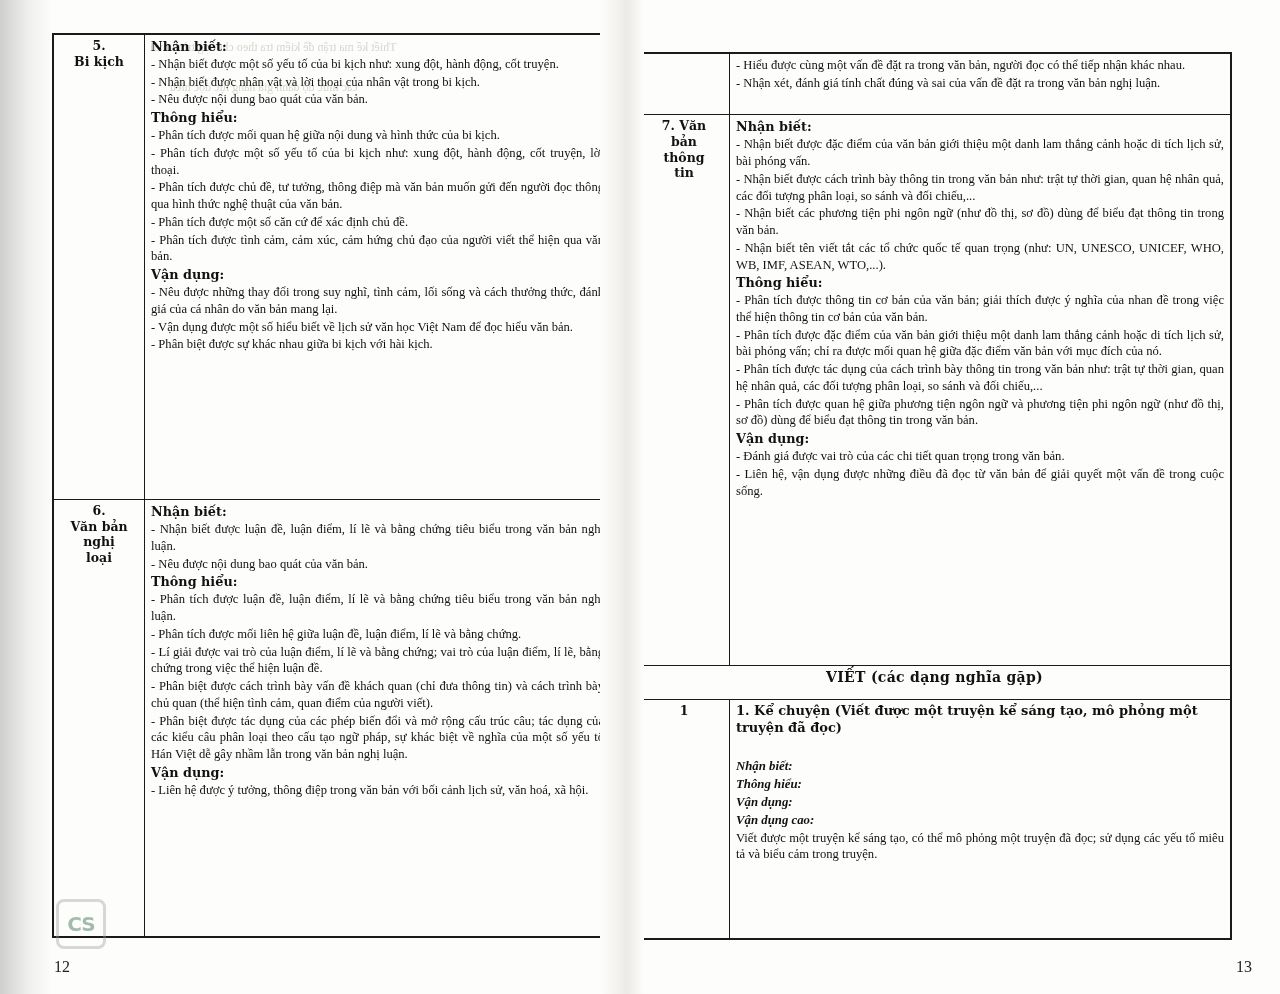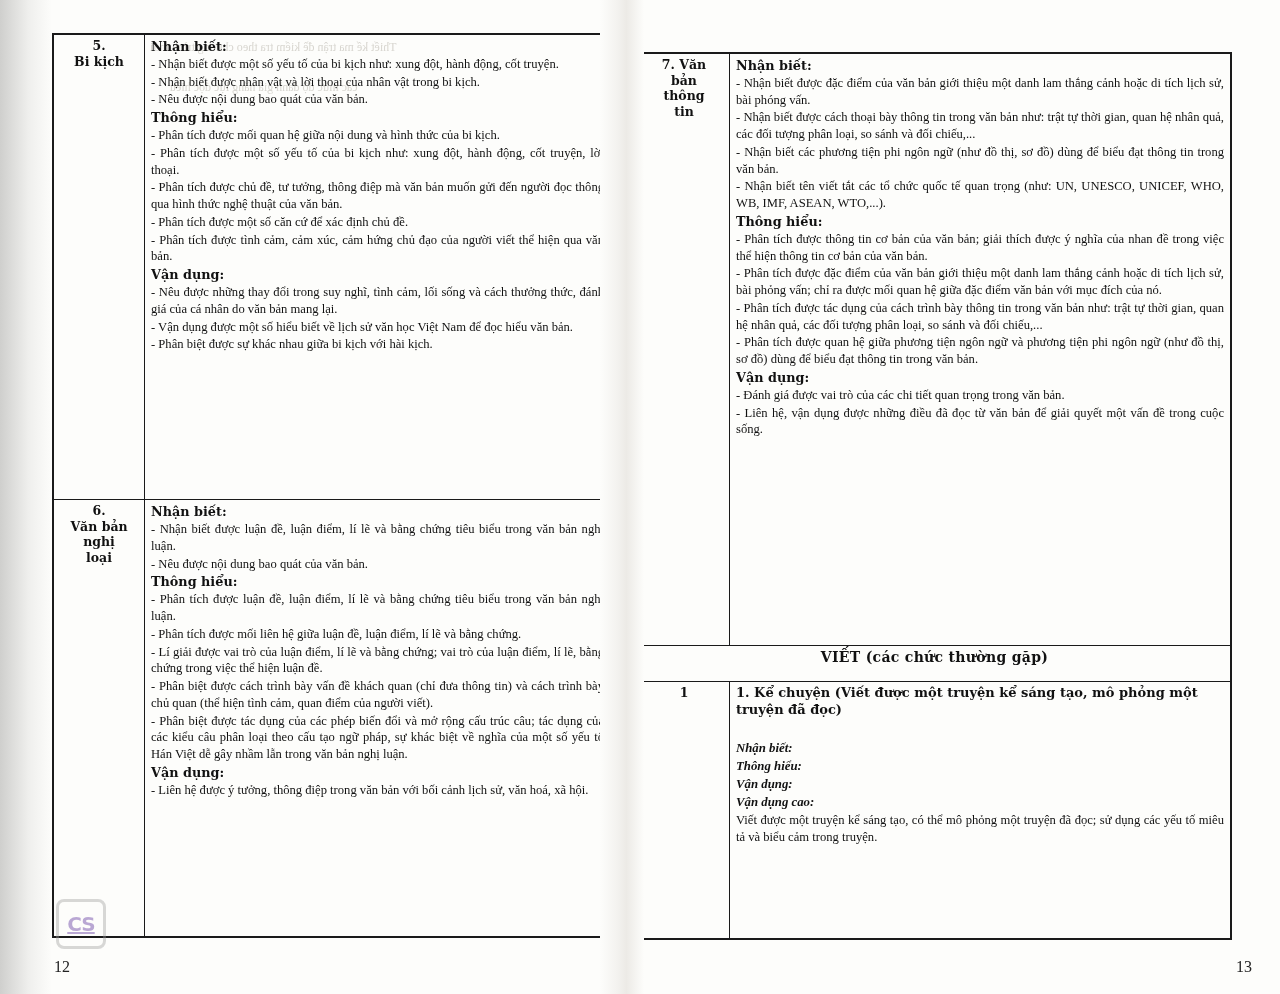--- a/index.html
+++ b/index.html
@@ -135,23 +135,22 @@
     pointer-events: none;
   }
   .wm-logo {
     width: 44px; height: 44px;
     border: 3px solid #9a9a9a;
     border-radius: 8px;
     display: flex; align-items: center; justify-content: center;
     font-family: "DejaVu Sans", sans-serif;
     font-weight: bold;
     font-size: 20px;
-    color: #4c1d95;
+    color: #14532d;
     letter-spacing: -1px;
-    text-decoration: underline;
   }
   .wm-text {
     font-family: "Liberation Serif", serif;
     font-size: 34px;
     color: #9b9b9b;
     white-space: nowrap;
   }
   
   .ghost {
     position: absolute;
@@ -223,44 +222,51 @@
             </td>
           </tr>
         </tbody>
       </table>
     </div>
 
     <div class="sheet right-sheet">
       <table class="grid">
         <tbody>
           <tr>
+            <td class="rowlabel col-label-right"></td>
+            <td class="cellbody">
+              <p>- Hiểu được cùng một vấn đề đặt ra trong văn bản, người đọc có thể tiếp nhận khác nhau.</p>
+              <p>- Nhận xét, đánh giá tính chất đúng và sai của vấn đề đặt ra trong văn bản nghị luận.</p>
+            </td>
+          </tr>
+          <tr>
             <td class="rowlabel col-label-right">
               <div>7. Văn</div>
               <div>bản</div>
               <div>thông</div>
               <div>tin</div>
             </td>
             <td class="cellbody">
               <p class="hd">Nhận biết:</p>
               <p>- Nhận biết được đặc điểm của văn bản giới thiệu một danh lam thắng cảnh hoặc di tích lịch sử, bài phóng vấn.</p>
-              <p>- Nhận biết được cách thoại bày thông tin trong văn bản như: trật tự thời gian, quan hệ nhân quả, các đối tượng phân loại, so sánh và đối chiếu,...</p>
+              <p>- Nhận biết được cách trình bày thông tin trong văn bản như: trật tự thời gian, quan hệ nhân quả, các đối tượng phân loại, so sánh và đối chiếu,...</p>
               <p>- Nhận biết các phương tiện phi ngôn ngữ (như đồ thị, sơ đồ) dùng để biểu đạt thông tin trong văn bản.</p>
               <p>- Nhận biết tên viết tắt các tổ chức quốc tế quan trọng (như: UN, UNESCO, UNICEF, WHO, WB, IMF, ASEAN, WTO,...).</p>
               <p class="hd">Thông hiểu:</p>
               <p>- Phân tích được thông tin cơ bản của văn bản; giải thích được ý nghĩa của nhan đề trong việc thể hiện thông tin cơ bản của văn bản.</p>
               <p>- Phân tích được đặc điểm của văn bản giới thiệu một danh lam thắng cảnh hoặc di tích lịch sử, bài phỏng vấn; chỉ ra được mối quan hệ giữa đặc điểm văn bản với mục đích của nó.</p>
               <p>- Phân tích được tác dụng của cách trình bày thông tin trong văn bản như: trật tự thời gian, quan hệ nhân quả, các đối tượng phân loại, so sánh và đối chiếu,...</p>
               <p>- Phân tích được quan hệ giữa phương tiện ngôn ngữ và phương tiện phi ngôn ngữ (như đồ thị, sơ đồ) dùng để biểu đạt thông tin trong văn bản.</p>
               <p class="hd">Vận dụng:</p>
               <p>- Đánh giá được vai trò của các chi tiết quan trọng trong văn bản.</p>
               <p>- Liên hệ, vận dụng được những điều đã đọc từ văn bản để giải quyết một vấn đề trong cuộc sống.</p>
             </td>
           </tr>
           <tr>
-            <td colspan="2" class="center-head">VIẾT (các chức thường gặp)</td>
+            <td colspan="2" class="center-head">VIẾT (các dạng nghĩa gặp)</td>
           </tr>
           <tr>
             <td class="rowlabel col-label-right">1</td>
             <td class="cellbody">
               <div class="bold-block">1. Kể chuyện (Viết được một truyện kể sáng tạo, mô phỏng một truyện đã đọc)</div>
               <p class="lvl">Nhận biết:</p>
               <p class="lvl">Thông hiểu:</p>
               <p class="lvl">Vận dụng:</p>
               <p class="lvl">Vận dụng cao:</p>
               <p>Viết được một truyện kể sáng tạo, có thể mô phỏng một truyện đã đọc; sử dụng các yếu tố miêu tả và biểu cảm trong truyện.</p>

